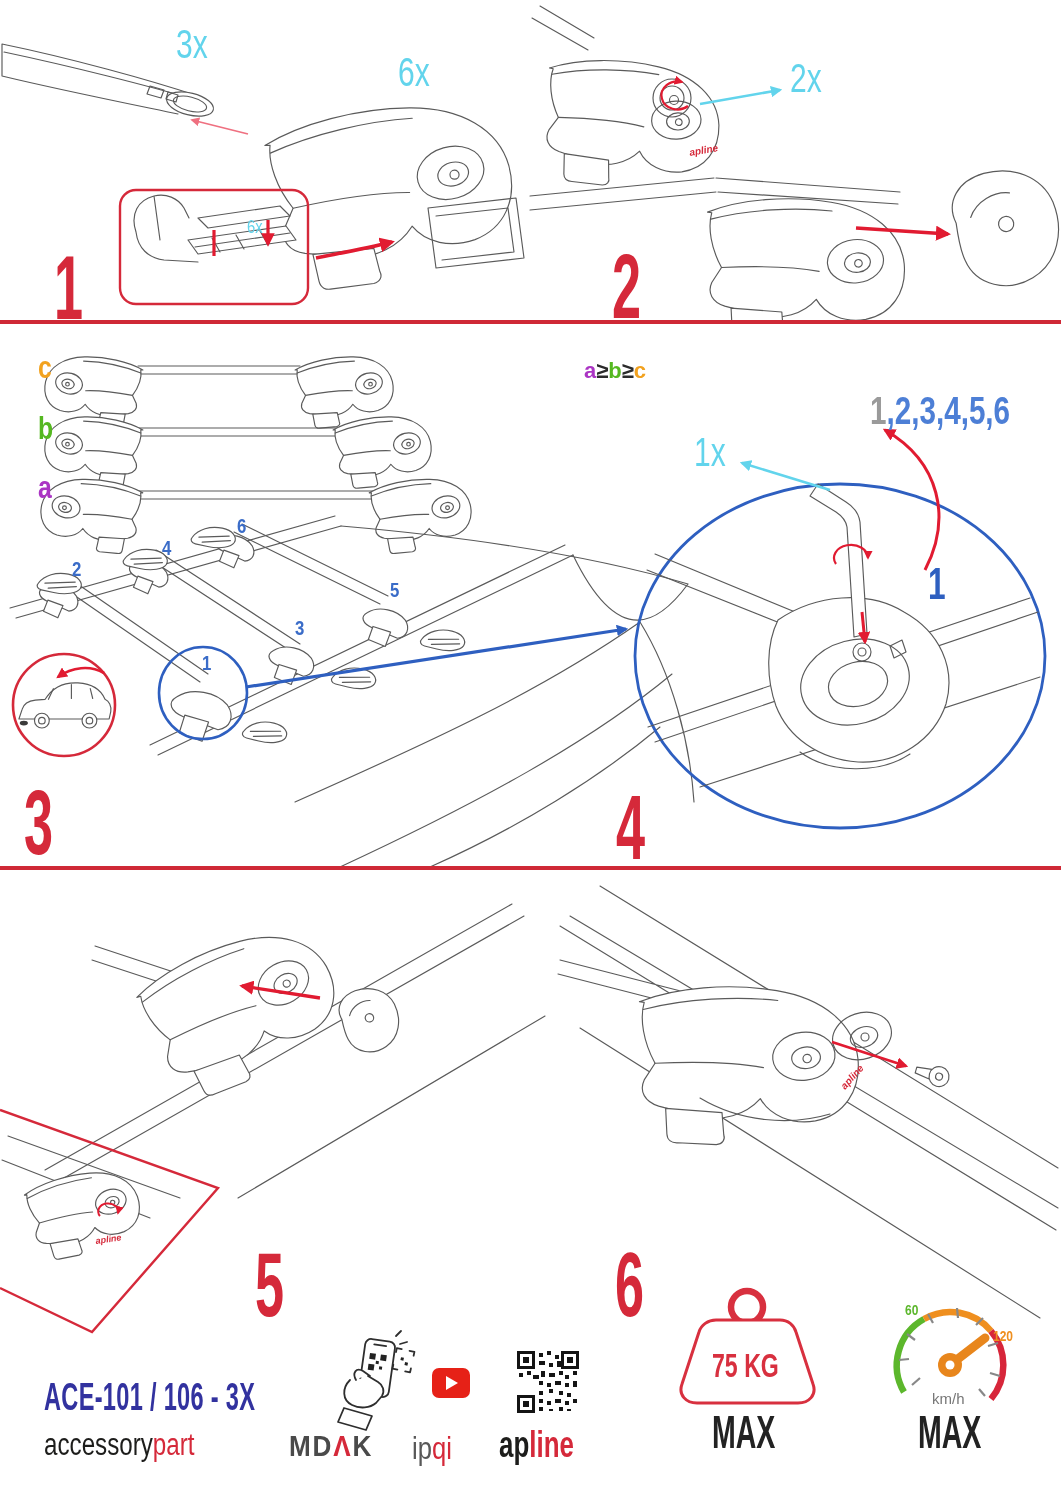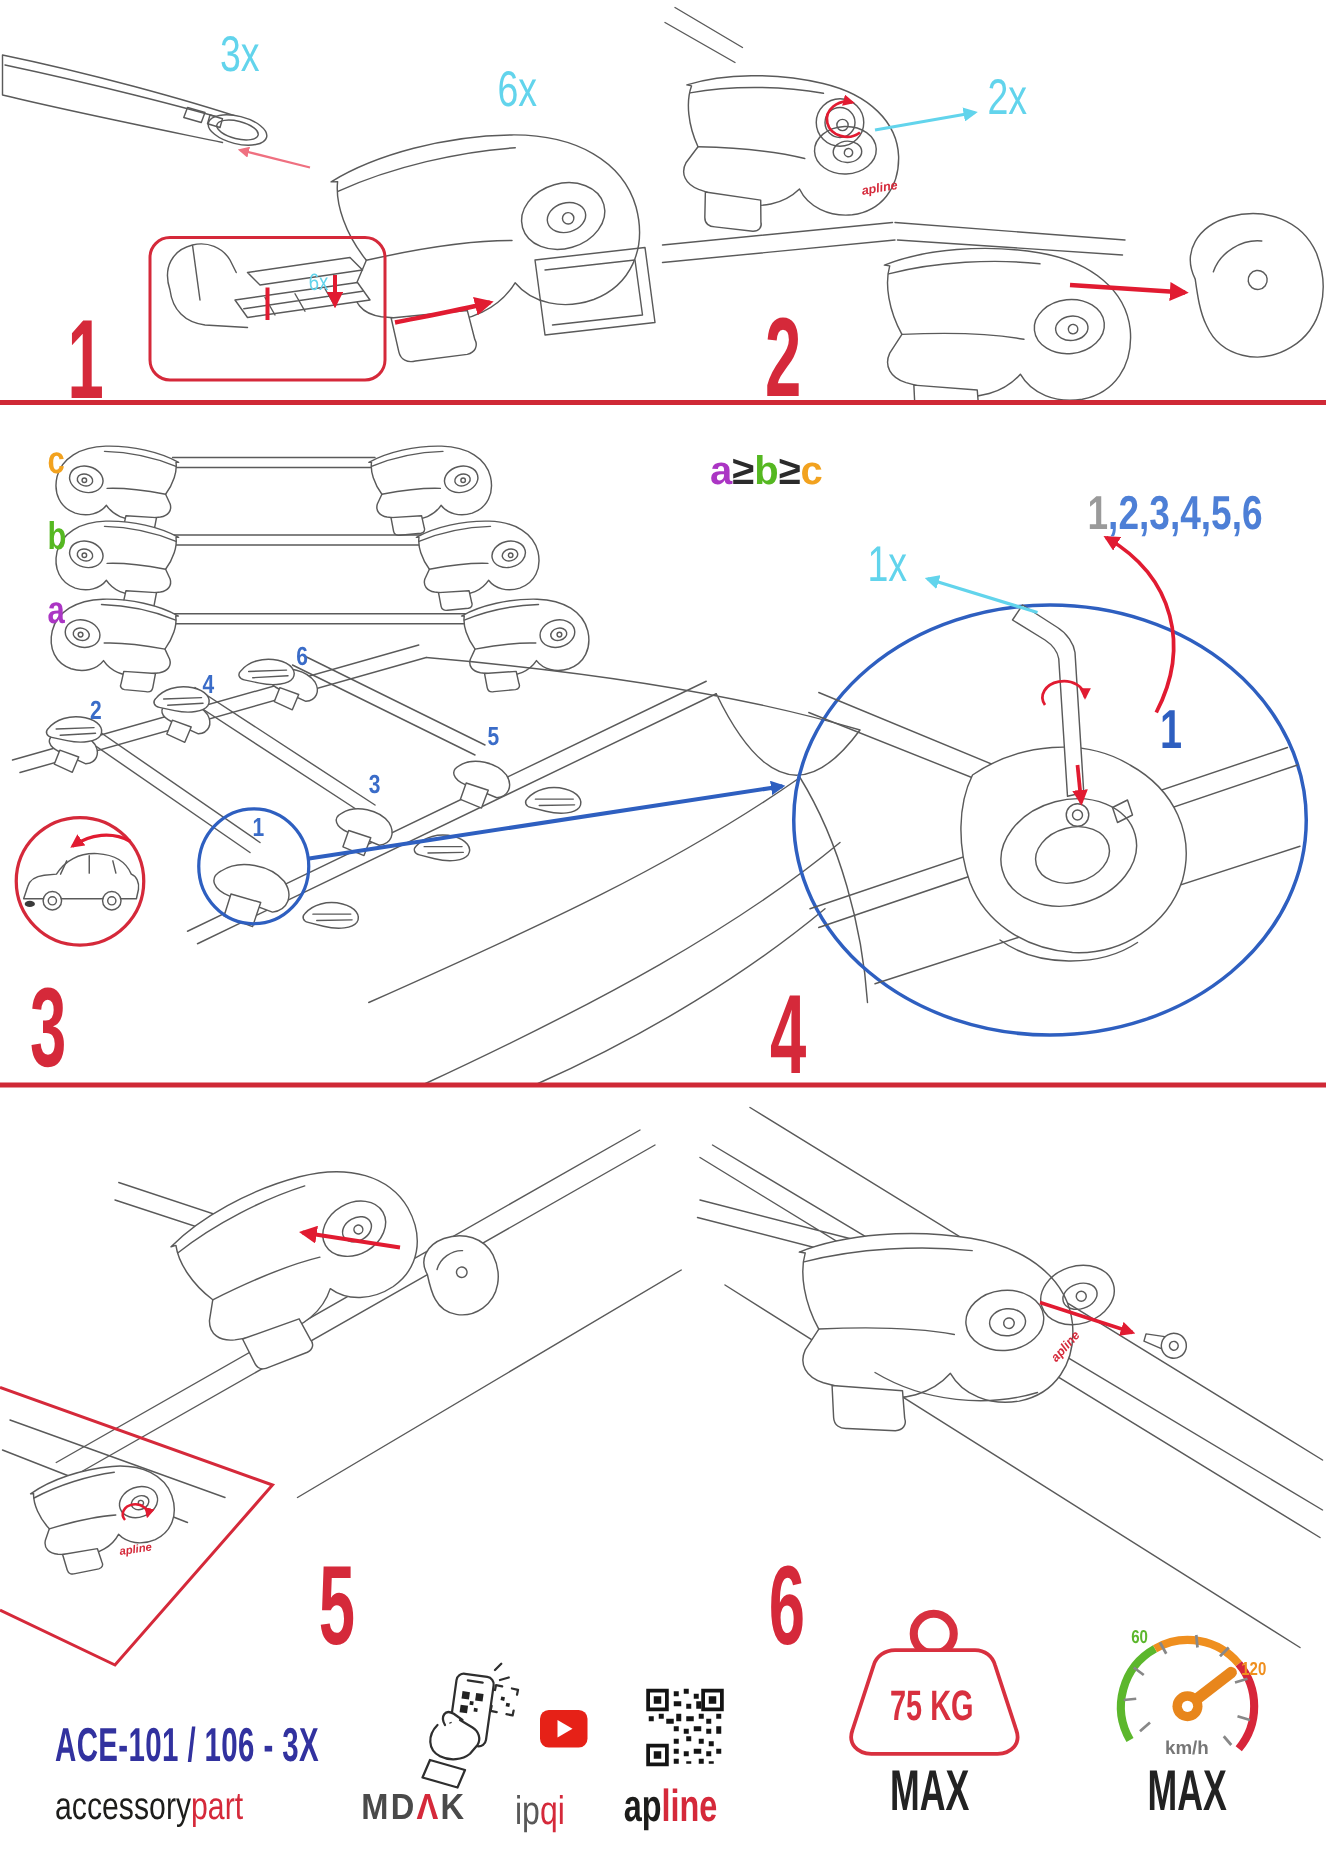--- a/index.html
+++ b/index.html
@@ -5,21 +5,21 @@
   :root{
     --red:#d5293a; --ared:#e11b31; --pink:#ef7080; --cyan:#62d4ec;
     --blue:#3a6cc8; --dblue:#2e5fc0; --seqblue:#4d7fd6; --seqgray:#9a9a9a;
     --navy:#32329f; --purple:#ab35c4; --green:#55b821; --orange:#f2a21f;
     --ink:#1d1d1b; --gray:#4f4f4f; --line:#5a5a5a;
   }
   html,body{margin:0;padding:0;background:#fff;}
   #canvas{position:relative;width:1061px;height:1500px;background:#fff;overflow:hidden;
           font-family:"Liberation Sans",sans-serif;}
   .t{position:absolute;white-space:nowrap;line-height:1;transform-origin:0 0;
-     font-family:"Liberation Sans",sans-serif;font-weight:bold;}
+     font-family:"Liberation Sans",sans-serif;}
   .stepnum{font-size:90px;font-weight:700;color:var(--red);transform:scaleX(.58);}
   .qty{font-size:40px;font-weight:500;color:var(--cyan);transform:scaleX(.75);}
   .poslbl{font-size:21px;font-weight:700;color:var(--blue);transform:scaleX(.8);}
   .abc{font-size:31px;font-weight:700;transform:scaleX(.8);}
   .divider{position:absolute;left:0;width:1061px;height:4px;background:#cf2936;}
   svg{position:absolute;display:block;}
   svg path,svg circle,svg ellipse,svg rect,svg line{vector-effect:non-scaling-stroke;}
   .fillw{fill:#fff;stroke:var(--line);stroke-width:1.15;stroke-linejoin:round;}
   .nf{fill:none;stroke:var(--line);stroke-width:1.15;stroke-linejoin:round;stroke-linecap:round;}
   .ar{fill:none;stroke:var(--ared);}
@@ -193,21 +193,21 @@
     <path class="ar" d="M862,290 L865,320" stroke-width="3" marker-end="url(#mr)"></path>
     <path class="ar" d="M836,242 a17,13 0 1 1 32,-6" stroke-width="2.2" marker-end="url(#mr)"></path>
   </g>
   <path class="ac" d="M830,168 L742,141" stroke-width="2.6" marker-end="url(#mc)"></path>
   <path class="ar" d="M925,248 C952,196 940,140 885,108" stroke-width="3" marker-end="url(#mr)"></path>
 </svg>
 
 <span class="t abc" style="left:38px;top:352px;color:var(--orange)">c</span>
 <span class="t abc" style="left:38px;top:413px;color:var(--green)">b</span>
 <span class="t abc" style="left:38px;top:472px;color:var(--purple)">a</span>
-<span class="t" style="left:568px;top:360px;font-size:32px;font-weight:700"><span style="color:var(--purple)">a</span><span style="color:#2b2b2b">≥</span><span style="color:var(--green)">b</span><span style="color:#2b2b2b">≥</span><span style="color:var(--orange)">c</span></span>
+<span class="t" style="left:584px;top:360px;font-size:22px;font-weight:700"><span style="color:var(--purple)">a</span><span style="color:#2b2b2b">≥</span><span style="color:var(--green)">b</span><span style="color:#2b2b2b">≥</span><span style="color:var(--orange)">c</span></span>
 <span class="t" style="left:870px;top:392px;font-size:38px;font-weight:600;transform:scaleX(.78)"><span style="color:var(--seqgray)">1</span><span style="color:var(--seqblue)">,2,3,4,5,6</span></span>
 <span class="t qty" style="left:694px;top:432px">1x</span>
 <span class="t" style="left:928px;top:562px;font-size:44px;font-weight:700;color:var(--dblue);transform:scaleX(.72)">1</span>
 <span class="t poslbl" style="left:202px;top:652px">1</span>
 <span class="t poslbl" style="left:72px;top:558px">2</span>
 <span class="t poslbl" style="left:295px;top:617px">3</span>
 <span class="t poslbl" style="left:162px;top:537px">4</span>
 <span class="t poslbl" style="left:390px;top:579px">5</span>
 <span class="t poslbl" style="left:237px;top:515px">6</span>
 <span class="t stepnum" style="left:24px;top:778px">3</span>

